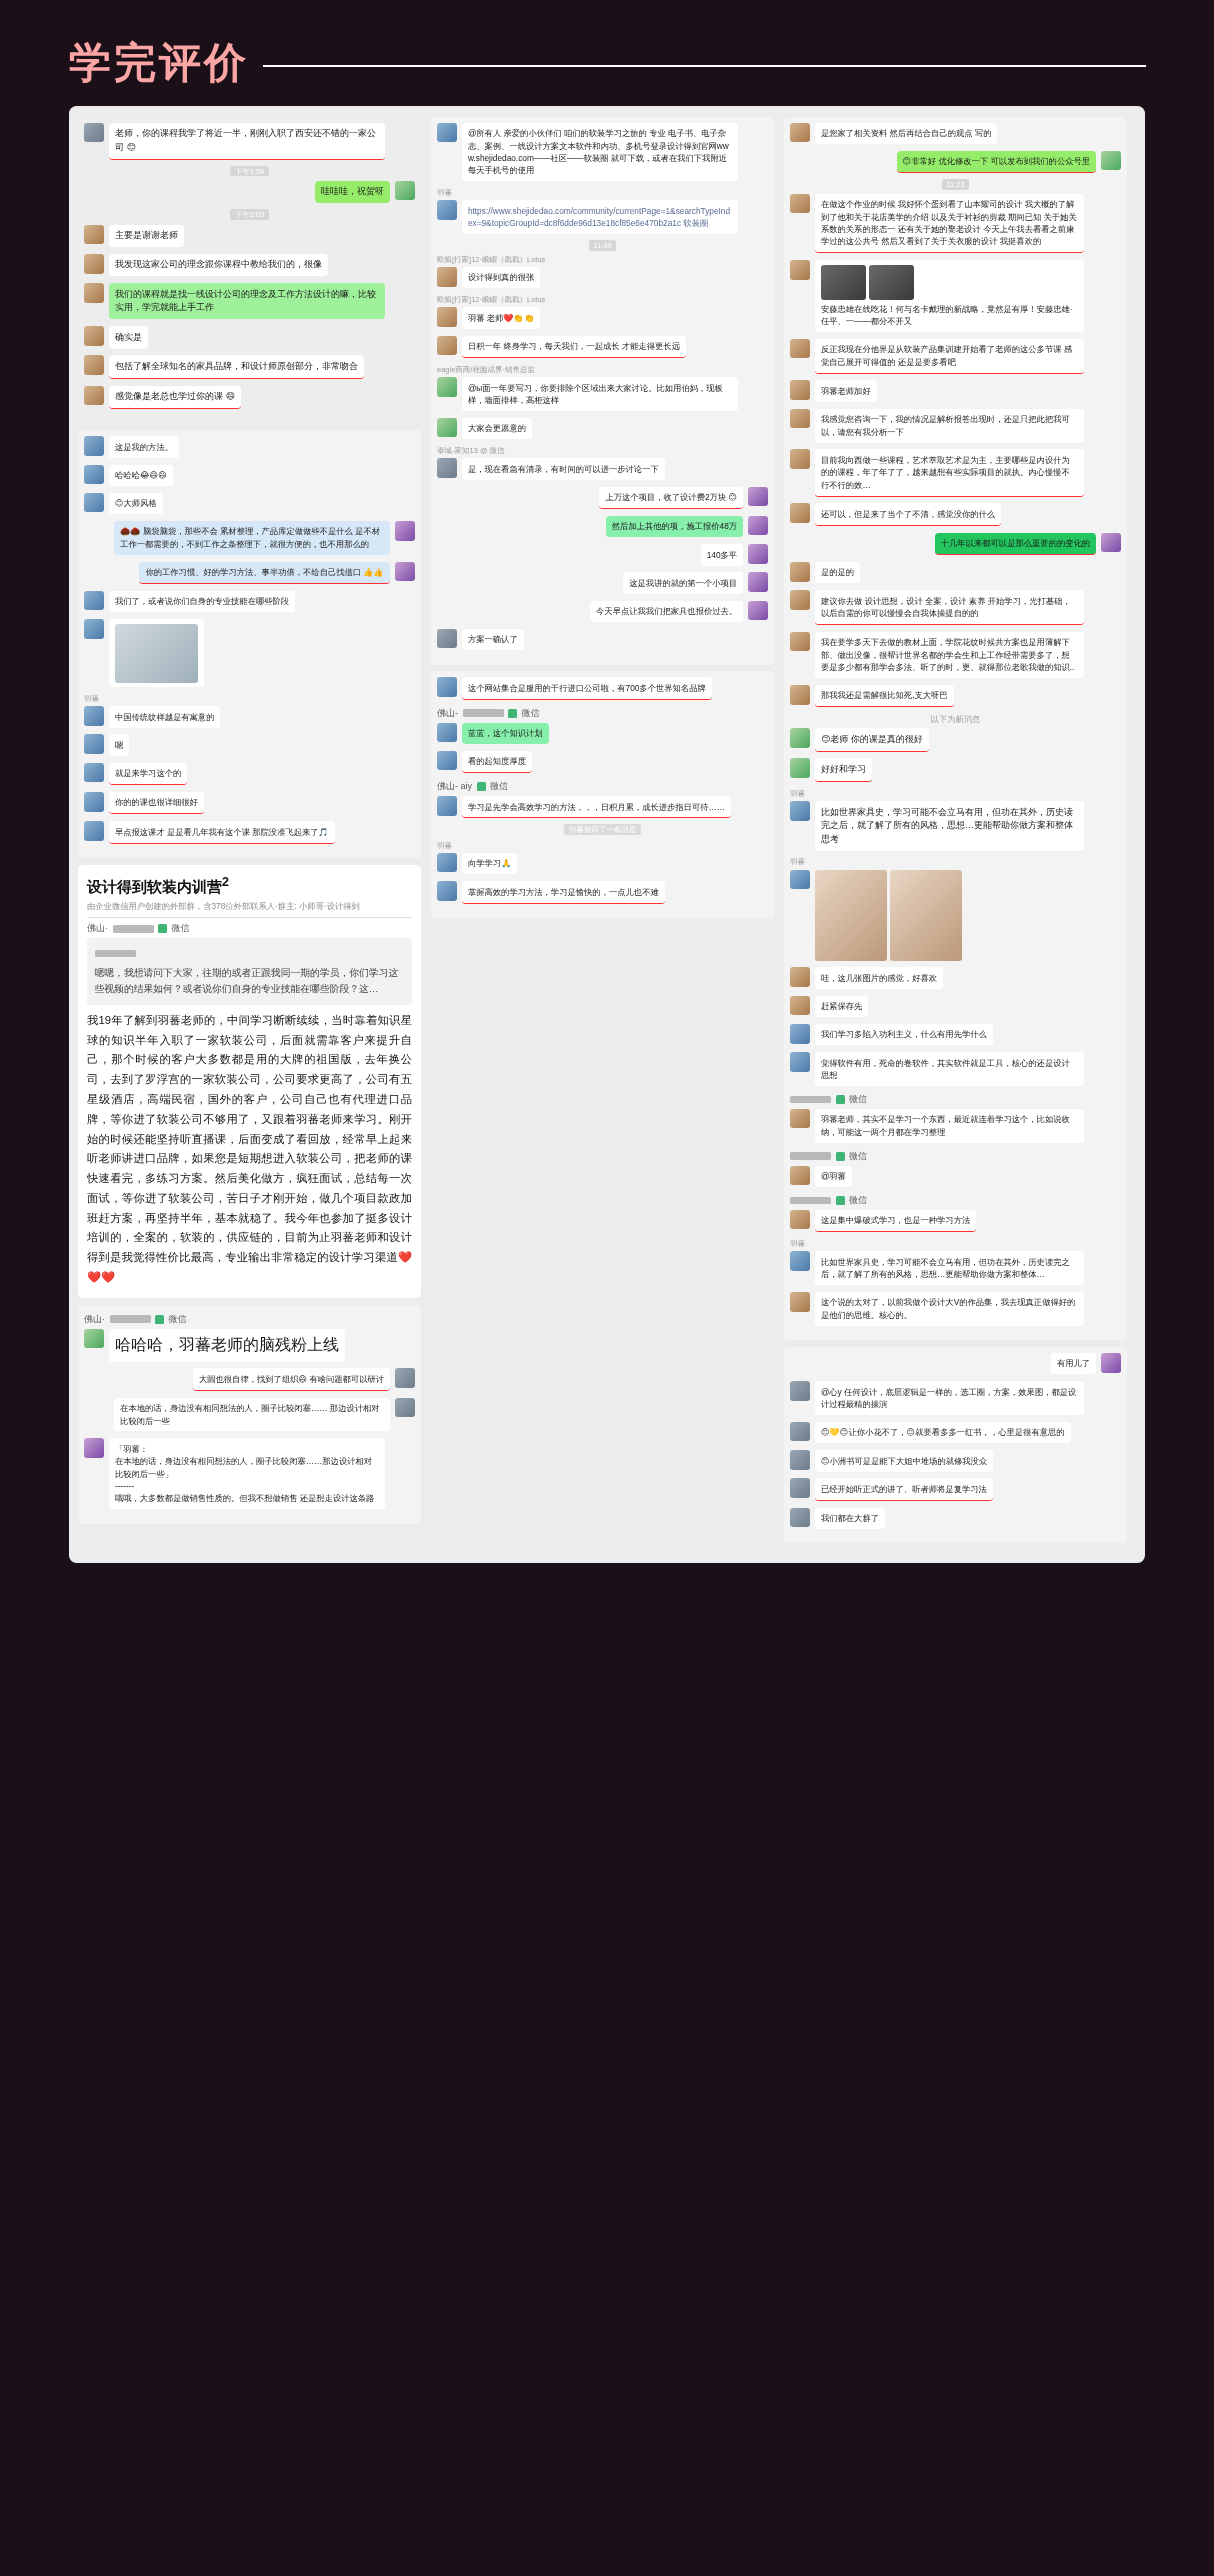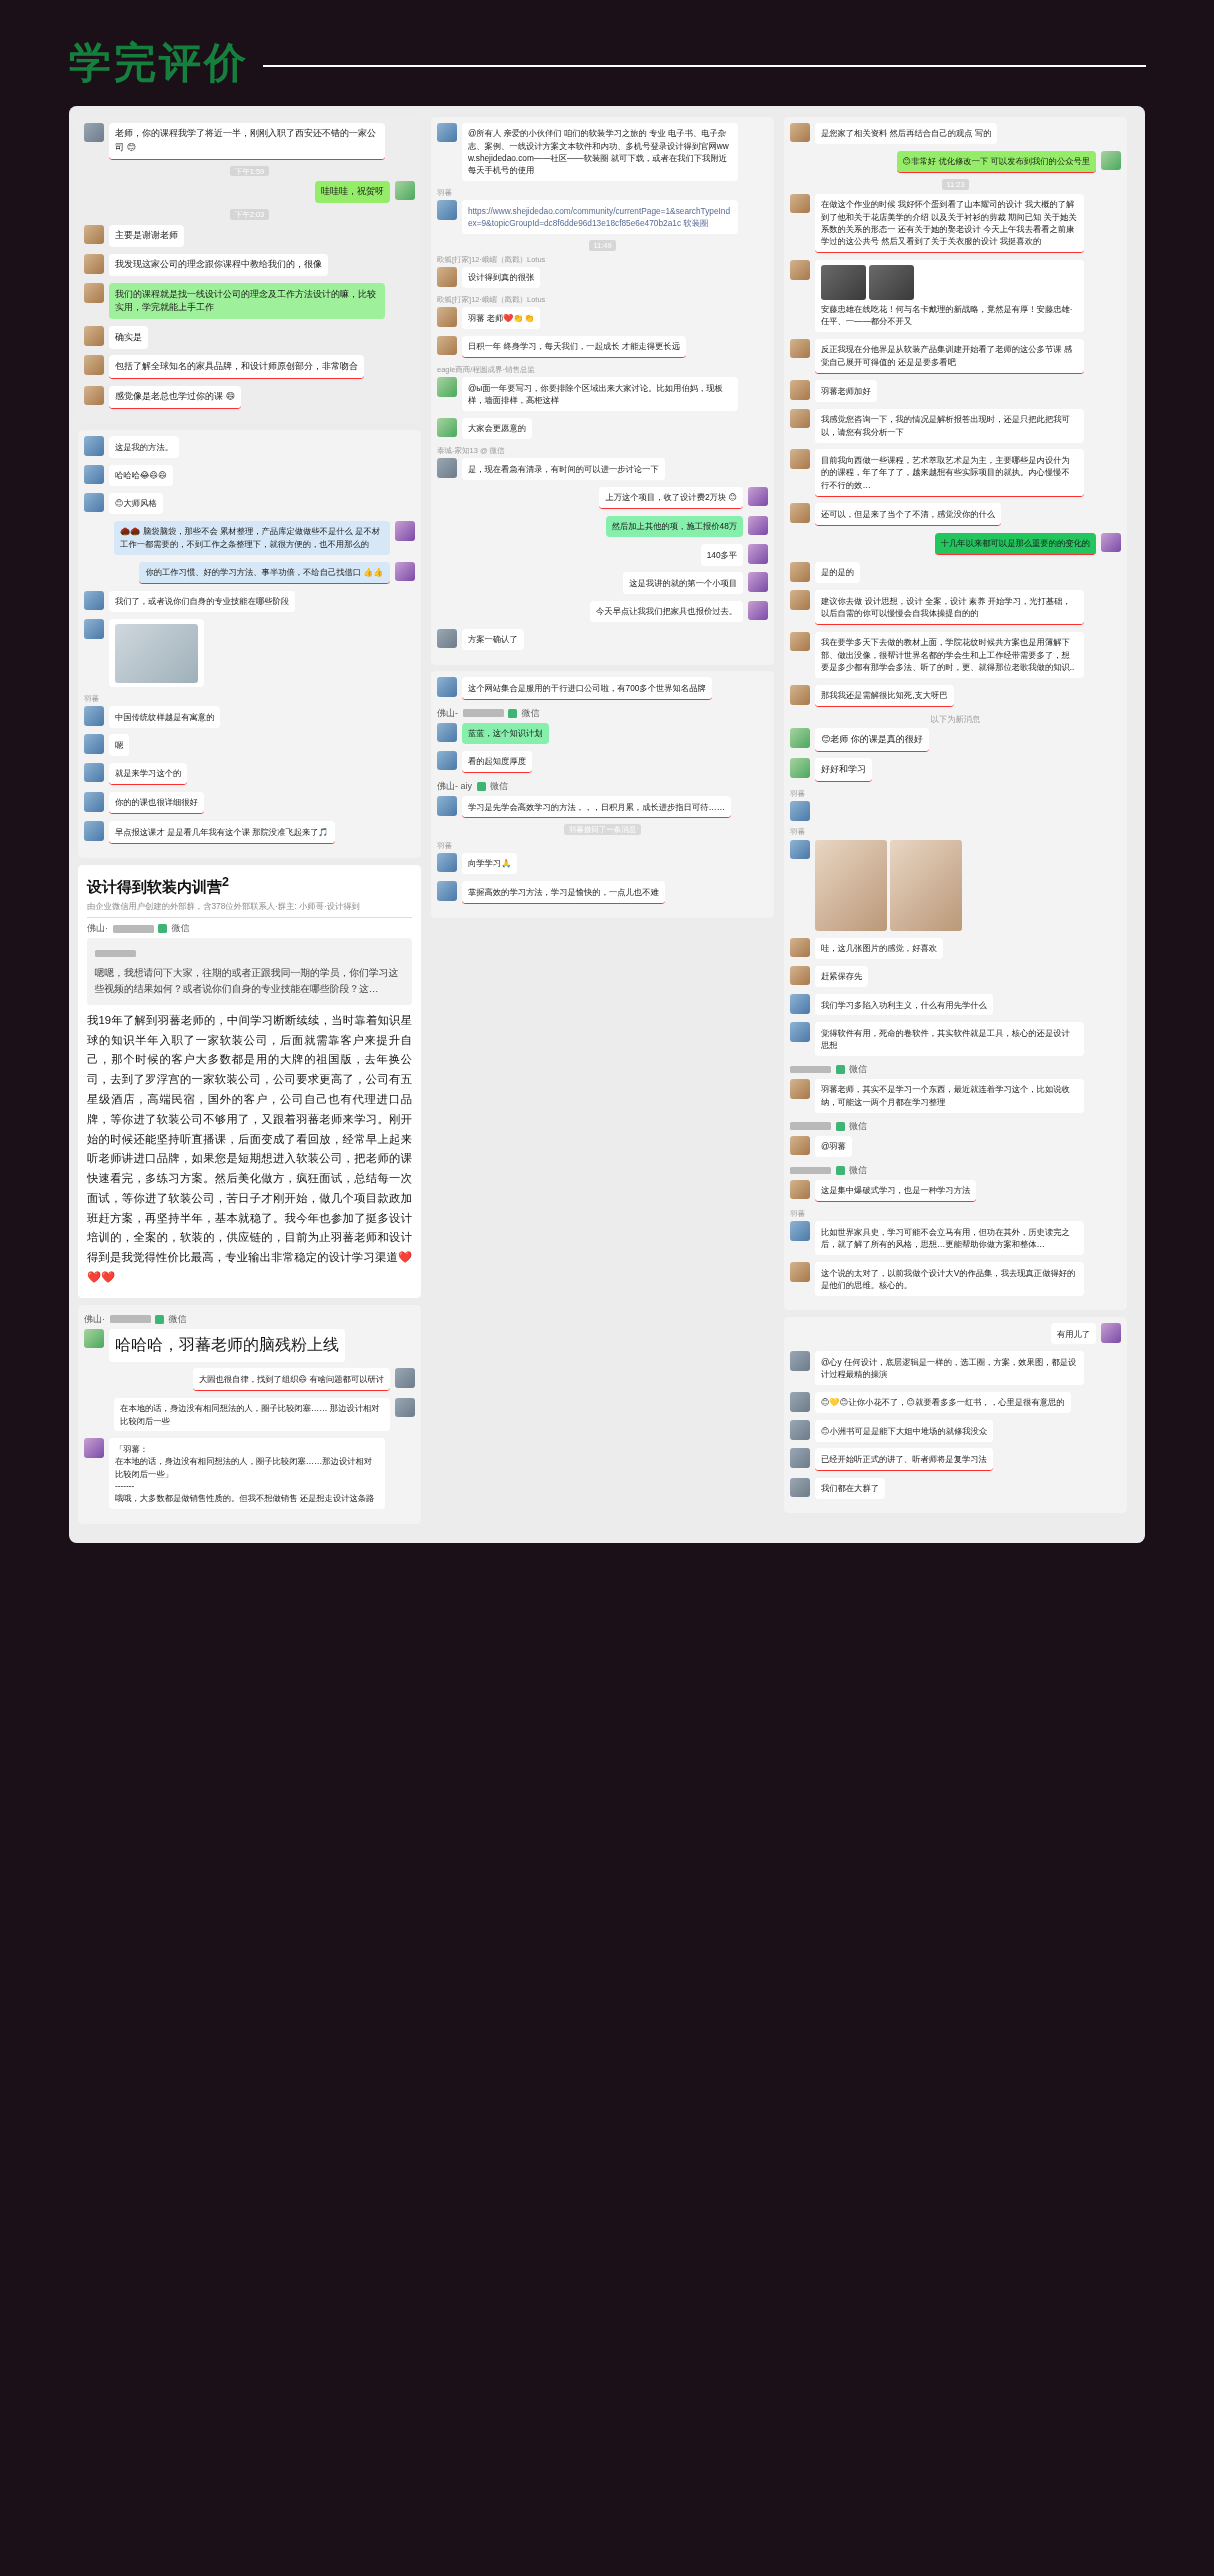--- a/index.html
+++ b/index.html
@@ -20,21 +20,21 @@
   
   .header{
     display:flex;
     align-items:center;
     gap:13.6px;
     padding:35px 0 15px 69px;
   }
   .header-title{
     font-size:42px;
     font-weight:bold;
-    color:#15803d;
+    color:#fca5a5;
     letter-spacing:3px;
     font-family:"DejaVu Sans","Liberation Sans",sans-serif;
     white-space:nowrap;
   }
   .header-rule{
     flex:1;
     height:0;
     border-top:2.3px solid #ffffff;
     margin-right:68px;
     margin-top:6px;
@@ -488,20 +488,21 @@
           <div class="avatar a5"></div>
           <div class="bubble underline-red">😊老师 你的课是真的很好</div>
         </div>
         <div class="msg">
           <div class="avatar a5"></div>
           <div class="bubble underline-red">好好和学习</div>
         </div>
         <div class="nameline">羽蕃</div>
         <div class="msg">
           <div class="avatar a3"></div>
+          <div class="bubble">比如世界家具史，学习可能不会立马有用，但功在其外，历史读完之后，就了解了所有的风格，思想…更能帮助你做方案和整体思考</div>
         </div>
         <div class="nameline">羽蕃</div>
         <div class="msg">
           <div class="avatar a3"></div>
           <div class="stackimg">
             <div class="imgph tall"></div>
             <div class="imgph tall"></div>
           </div>
         </div>
         <div class="msg">

